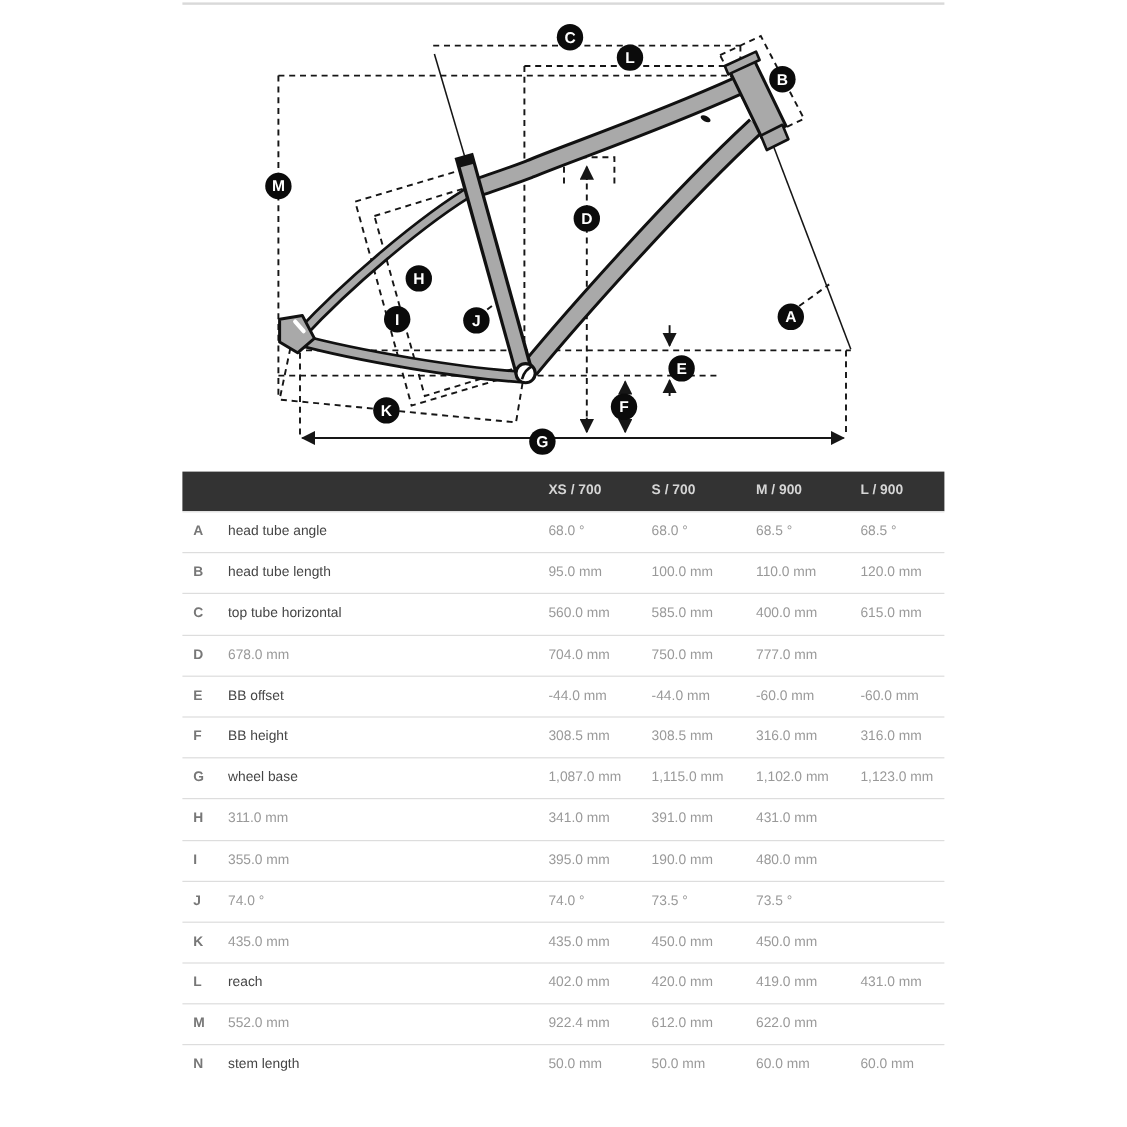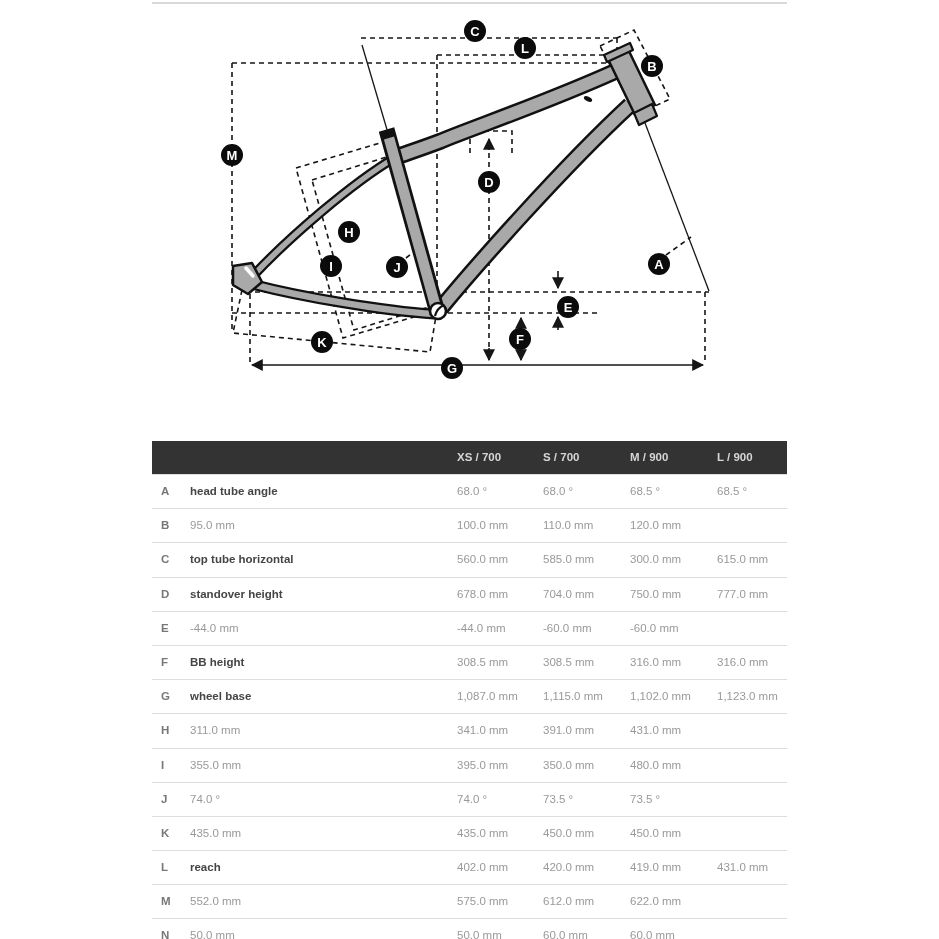--- a/index.html
+++ b/index.html
@@ -3,25 +3,25 @@
 <meta charset="utf-8">
 <style>
   html,body{margin:0;padding:0;background:#fff;}
   .page{position:relative;width:939px;height:939px;background:#fff;overflow:hidden;
         font-family:"Liberation Sans",sans-serif;}
   .top-divider{position:absolute;left:152px;top:2px;width:635px;height:2px;background:#d9d9d9;}
   svg.diagram{position:absolute;left:0;top:0;}
 
   .geo-table{position:absolute;left:152px;top:393px;width:635px;font-size:11.5px;}
   .thead{display:grid;grid-template-columns:38px 267px 86px 87px 87px 1fr;
-         background:#333333;color:#d6d6d6;font-weight:bold;height:33px;line-height:33px;margin-top:48px;}
+         background:#333333;color:#d6d6d6;font-weight:bold;height:33px;line-height:33px;}
   .trow{display:grid;grid-template-columns:38px 267px 86px 87px 87px 1fr;
         height:34.2px;line-height:33px;box-sizing:border-box;border-top:1px solid #dddddd;background:#fff;}
   .c-key{padding-left:9px;color:#777777;font-weight:bold;}
-  .c-label{color:#454545;font-weight:bold;}
+  .c-label{color:#454545;font-weight:normal;}
   .c-val{color:#999999;}
 
   .dash path{fill:none;stroke:#161616;stroke-width:1.6;stroke-dasharray:5 4;}
   .thin path{fill:none;stroke:#161616;stroke-width:1.3;}
   .meas line{stroke:#161616;stroke-width:1.6;}
   .marker-circle{fill:#0b0b0b;}
   .marker-letter{fill:#ffffff;font-family:"Liberation Sans",sans-serif;font-size:13px;font-weight:bold;text-anchor:middle;}
 </style>
 </head>
 <body>
@@ -158,43 +158,44 @@
     <div class="trow">
       <span class="c-key">A</span>
       <span class="c-label">head tube angle</span>
       <span class="c-val">68.0 °</span>
       <span class="c-val">68.0 °</span>
       <span class="c-val">68.5 °</span>
       <span class="c-val">68.5 °</span>
     </div>
     <div class="trow">
       <span class="c-key">B</span>
+      <span class="c-label">head tube length</span>
       <span class="c-val">95.0 mm</span>
       <span class="c-val">100.0 mm</span>
       <span class="c-val">110.0 mm</span>
       <span class="c-val">120.0 mm</span>
     </div>
     <div class="trow">
       <span class="c-key">C</span>
       <span class="c-label">top tube horizontal</span>
       <span class="c-val">560.0 mm</span>
       <span class="c-val">585.0 mm</span>
-      <span class="c-val">300.0 mm</span>
+      <span class="c-val">400.0 mm</span>
       <span class="c-val">615.0 mm</span>
     </div>
     <div class="trow">
       <span class="c-key">D</span>
-      <span class="c-label">standover height</span>
       <span class="c-val">678.0 mm</span>
       <span class="c-val">704.0 mm</span>
       <span class="c-val">750.0 mm</span>
       <span class="c-val">777.0 mm</span>
     </div>
     <div class="trow">
       <span class="c-key">E</span>
+      <span class="c-label">BB offset</span>
       <span class="c-val">-44.0 mm</span>
       <span class="c-val">-44.0 mm</span>
       <span class="c-val">-60.0 mm</span>
       <span class="c-val">-60.0 mm</span>
     </div>
     <div class="trow">
       <span class="c-key">F</span>
       <span class="c-label">BB height</span>
       <span class="c-val">308.5 mm</span>
       <span class="c-val">308.5 mm</span>
@@ -213,21 +214,21 @@
       <span class="c-key">H</span>
       <span class="c-val">311.0 mm</span>
       <span class="c-val">341.0 mm</span>
       <span class="c-val">391.0 mm</span>
       <span class="c-val">431.0 mm</span>
     </div>
     <div class="trow">
       <span class="c-key">I</span>
       <span class="c-val">355.0 mm</span>
       <span class="c-val">395.0 mm</span>
-      <span class="c-val">350.0 mm</span>
+      <span class="c-val">190.0 mm</span>
       <span class="c-val">480.0 mm</span>
     </div>
     <div class="trow">
       <span class="c-key">J</span>
       <span class="c-val">74.0 °</span>
       <span class="c-val">74.0 °</span>
       <span class="c-val">73.5 °</span>
       <span class="c-val">73.5 °</span>
     </div>
     <div class="trow">
@@ -241,25 +242,26 @@
       <span class="c-key">L</span>
       <span class="c-label">reach</span>
       <span class="c-val">402.0 mm</span>
       <span class="c-val">420.0 mm</span>
       <span class="c-val">419.0 mm</span>
       <span class="c-val">431.0 mm</span>
     </div>
     <div class="trow">
       <span class="c-key">M</span>
       <span class="c-val">552.0 mm</span>
-      <span class="c-val">575.0 mm</span>
+      <span class="c-val">922.4 mm</span>
       <span class="c-val">612.0 mm</span>
       <span class="c-val">622.0 mm</span>
     </div>
     <div class="trow">
       <span class="c-key">N</span>
+      <span class="c-label">stem length</span>
       <span class="c-val">50.0 mm</span>
       <span class="c-val">50.0 mm</span>
       <span class="c-val">60.0 mm</span>
       <span class="c-val">60.0 mm</span>
     </div>
   </div>
 </div>
 
 </body></html>

